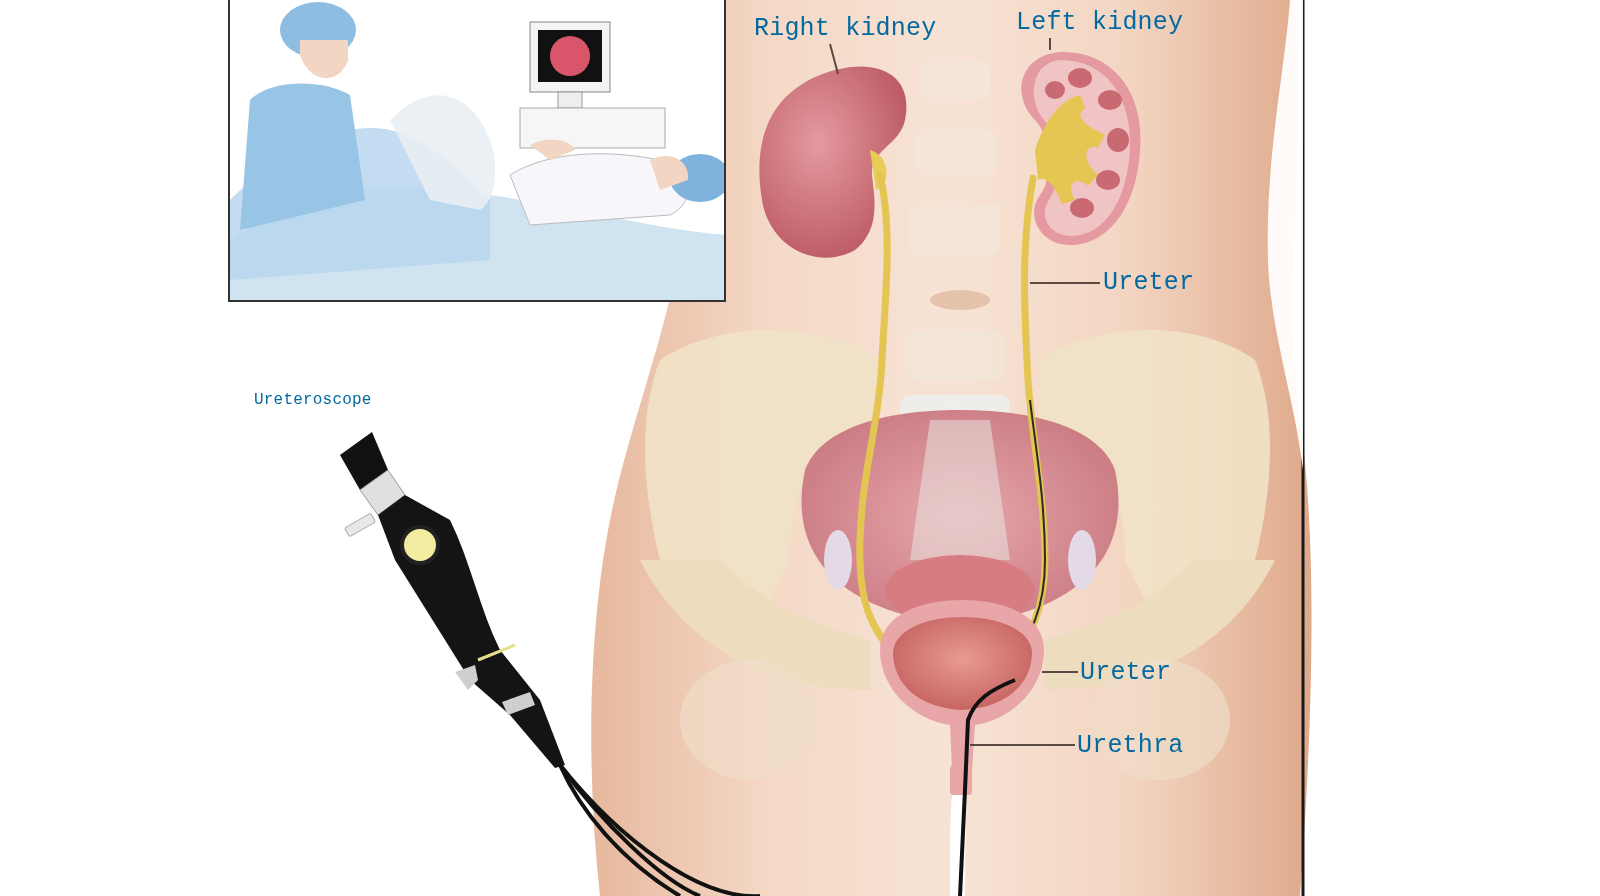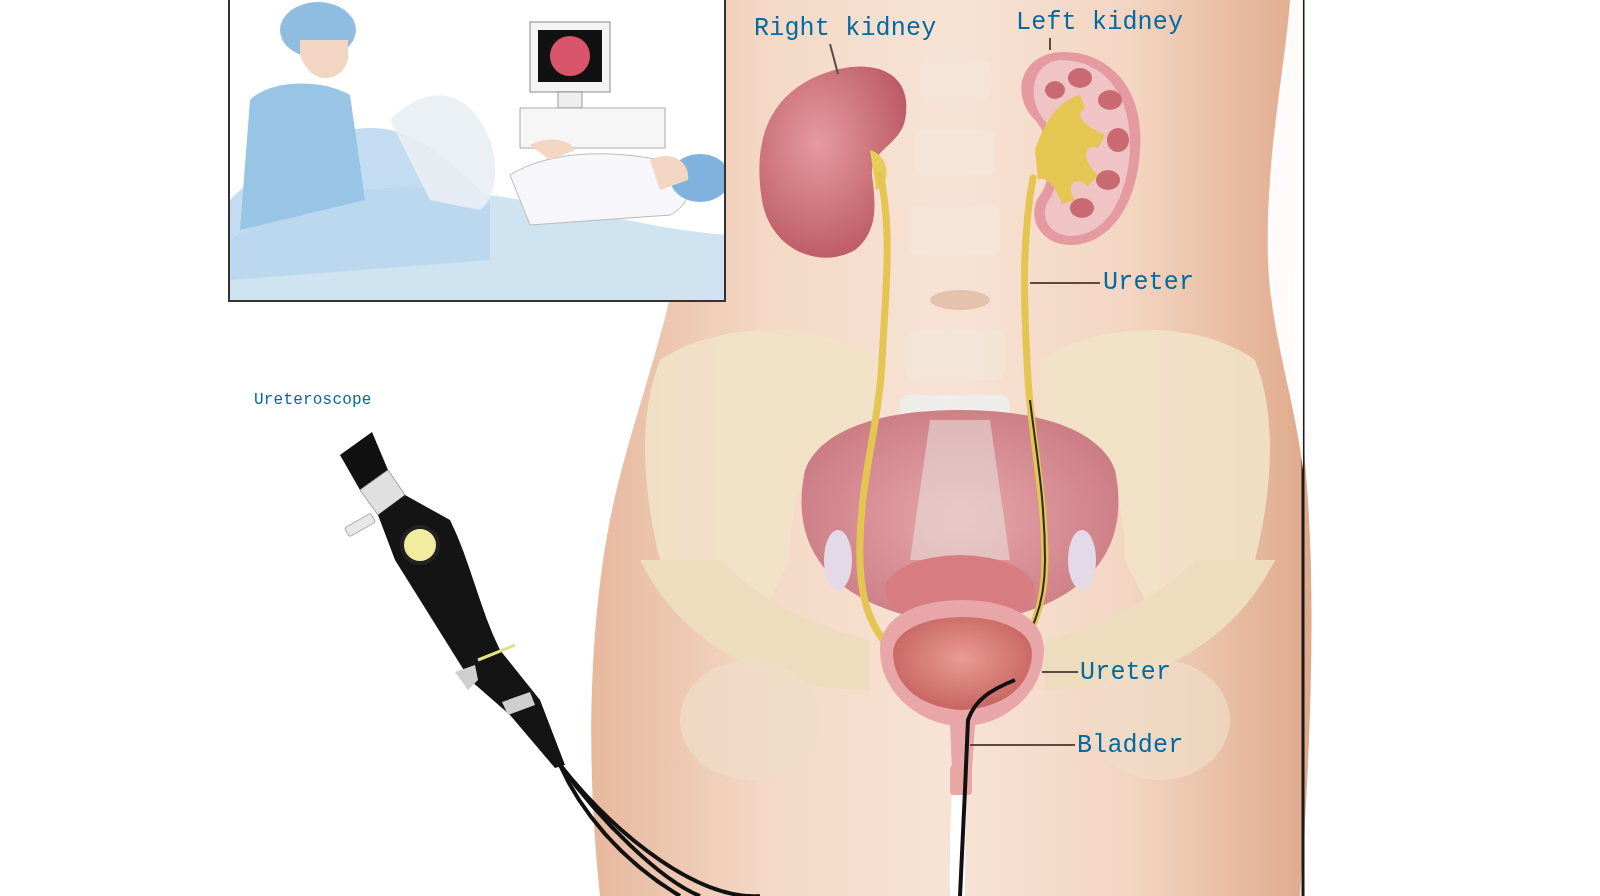--- a/index.html
+++ b/index.html
@@ -146,14 +146,14 @@
     <ellipse cx="470" cy="178" rx="30" ry="24" fill="#7fb2dc"></ellipse>
     <path d="M420 160 C440 150 460 160 458 180 L430 190 Z" fill="#f2d5c2"></path>
     <path d="M300 145 C320 135 340 140 345 150 L320 160 Z" fill="#f2d5c2"></path>
   </svg>
 </div>
 
 <div class="label" style="left:754px;top:14px;">Right kidney</div>
 <div class="label" style="left:1016px;top:8px;">Left kidney</div>
 <div class="label" style="left:1103px;top:268px;text-align:center;">Ureter</div>
 <div class="label" style="left:1080px;top:658px;">Ureter</div>
-<div class="label" style="left:1077px;top:731px;">Bladder</div>
+<div class="label" style="left:1077px;top:731px;">Urethra</div>
 <div class="label" style="left:254px;top:391px;font-size:16px;">Ureteroscope</div>
 
 </body></html>

